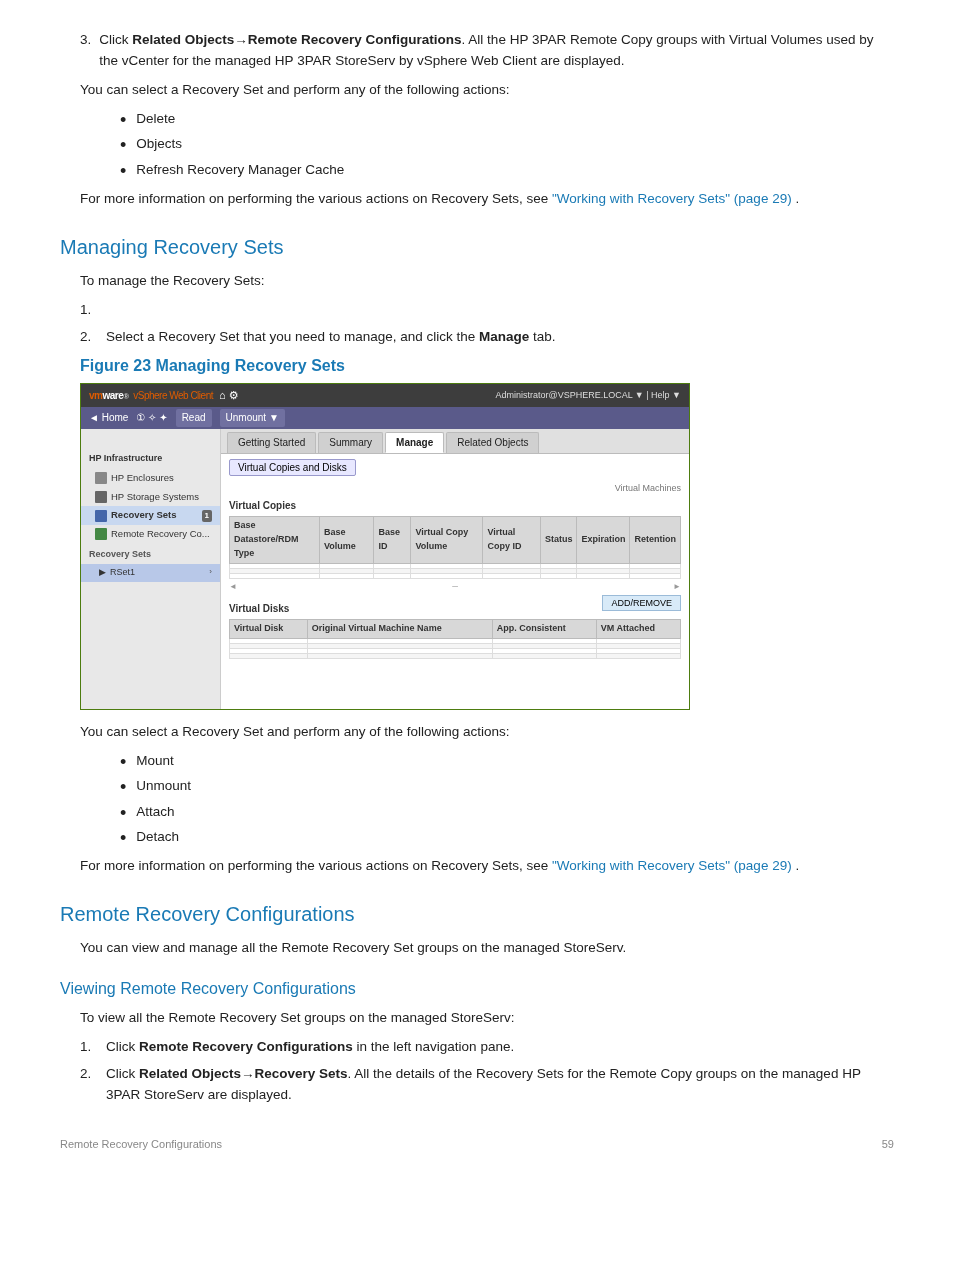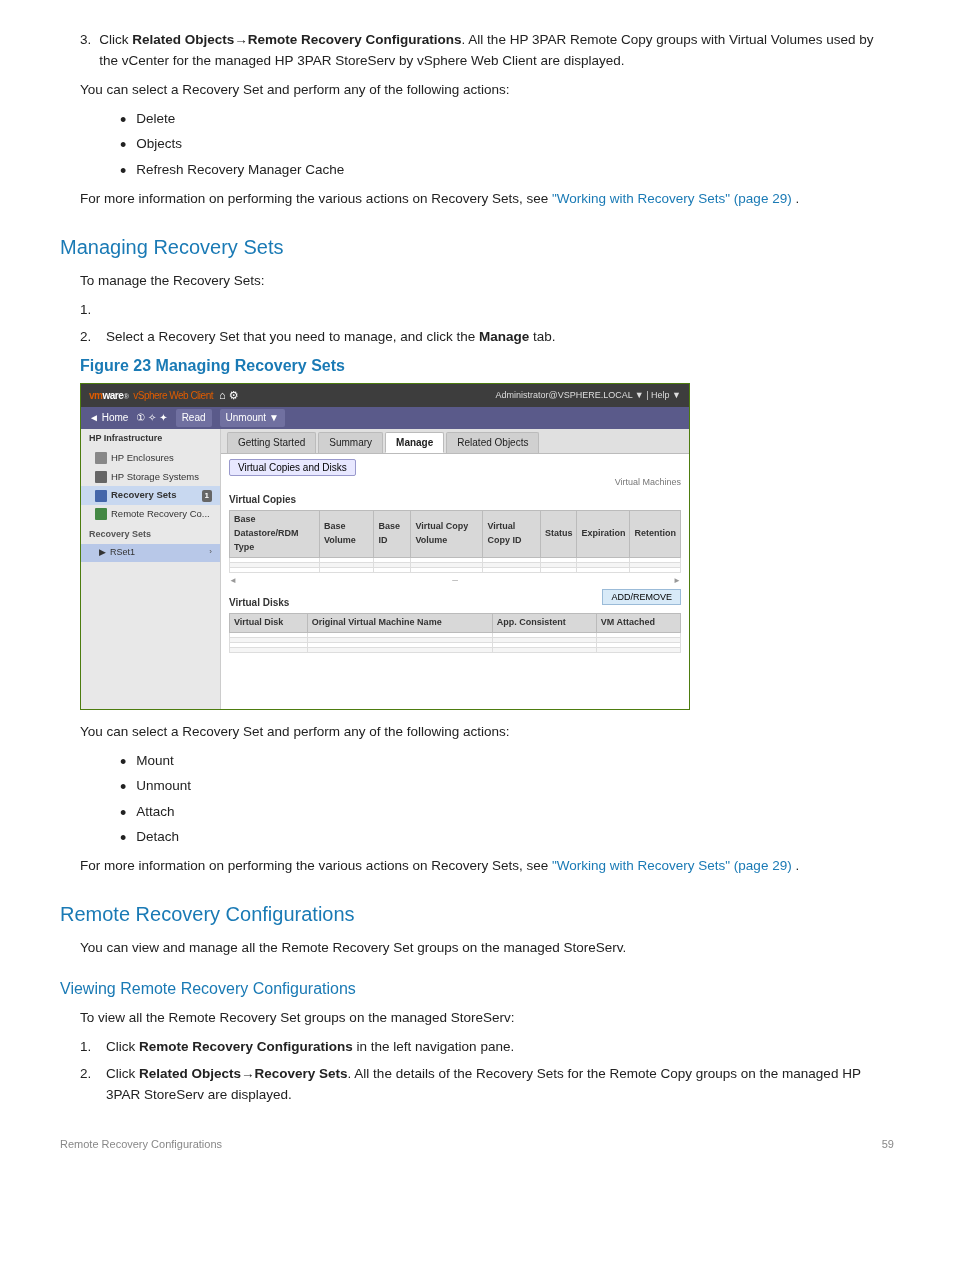--- a/index.html
+++ b/index.html
@@ -115,21 +115,21 @@
     }
     .ss-main {
       display: flex;
       height: 280px;
     }
     .ss-sidebar {
       width: 140px;
       background: #e8e8e8;
       border-right: 1px solid #ccc;
       font-size: 10px;
-      padding: 0 0;
+      padding: 20px 0;
     }
     .ss-sidebar-section {
       font-weight: bold;
       color: #333;
       padding: 3px 8px;
       font-size: 9px;
     }
     .ss-sidebar-item {
       display: flex;
       align-items: center;
@@ -203,21 +203,21 @@
     }
     .ss-content-inner {
       padding: 5px 8px;
     }
     .ss-sub-btn {
       background: #e8e8ff;
       border: 1px solid #9999cc;
       padding: 2px 8px;
       font-size: 10px;
       border-radius: 2px;
-      margin-bottom: 0;
+      margin-bottom: 6px;
       cursor: pointer;
     }
     .ss-align-right {
       text-align: right;
       font-size: 9px;
       color: #777;
       margin-bottom: 2px;
     }
     .ss-table-section {
       margin-bottom: 8px;

